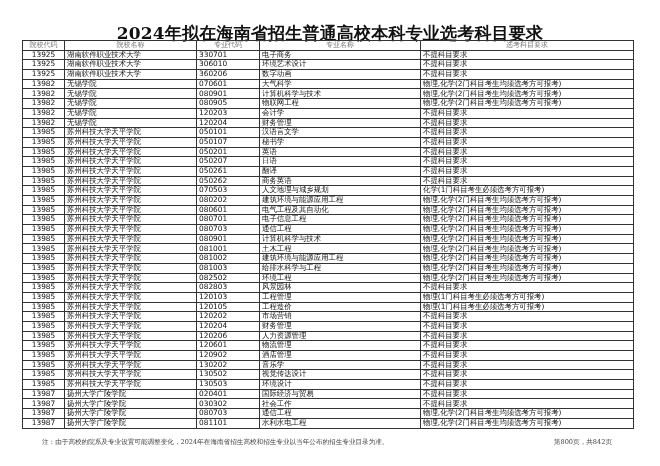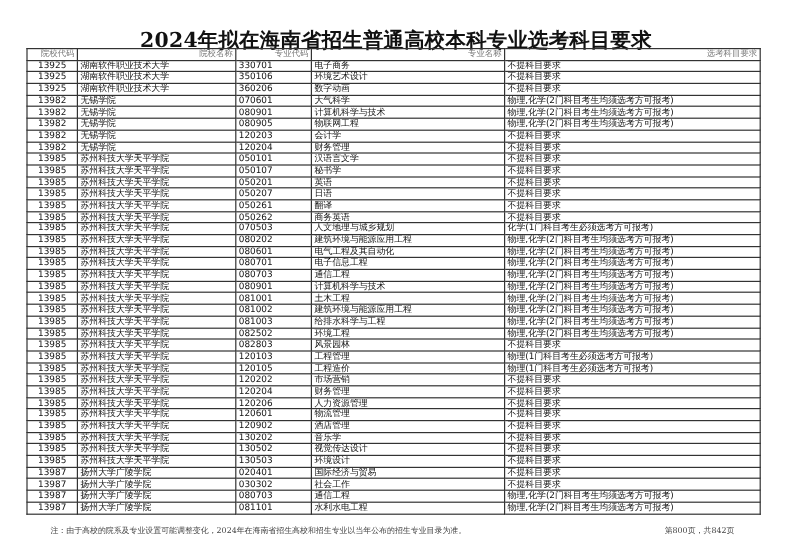--- a/index.html
+++ b/index.html
@@ -1,20 +1,20 @@
 <!DOCTYPE html>
 <html><head>
 <meta charset="utf-8">
 <style>
   html, body { margin: 0; padding: 0; background: #ffffff; }
   body { width: 660px; height: 466px; position: relative; overflow: hidden; font-family: "DejaVu Sans", "Liberation Sans", sans-serif; color: #111; }
   .title { position: absolute; left: 0; top: 22px; width: 660px; text-align: center; font-family: "DejaVu Serif", "Liberation Serif", serif; font-weight: bold; font-size: 17px; letter-spacing: 0.2px; color: #111; }
   table.grid { position: absolute; left: 22px; top: 40px; width: 611px; border-collapse: collapse; table-layout: fixed; border: 1.2px solid #222; }
   table.grid th, table.grid td { border: 0.8px solid #333; padding: 0 2px; height: 8.7px; line-height: 8.5px; font-size: 7.4px; white-space: nowrap; overflow: hidden; }
-  table.grid th { font-weight: normal; color: #777; font-family: Liberation Serif, serif; text-align: right; font-size: 7px; }
+  table.grid th { font-weight: normal; color: #777; font-family: Liberation Mono, monospace; text-align: center; font-size: 7px; }
   td.c-code { text-align: center; }
   td.c-name, td.c-mcode, td.c-mname, td.c-req { text-align: left; }
   .footer-note { position: absolute; left: 42px; top: 438px; font-size: 6.6px; color: #444; font-family: "DejaVu Serif", "Liberation Serif", serif; text-align: right; }
   .footer-page { position: absolute; right: 48px; top: 438px; font-size: 6.6px; color: #444; font-family: "DejaVu Serif", "Liberation Serif", serif; margin-left: 48px; }
 </style>
 </head>
 <body>
 
 <div class="title">2024年拟在海南省招生普通高校本科专业选考科目要求</div>
 
@@ -39,21 +39,21 @@
       <tr>
         <td class="c-code">13925</td>
         <td class="c-name">湖南软件职业技术大学</td>
         <td class="c-mcode">330701</td>
         <td class="c-mname">电子商务</td>
         <td class="c-req">不提科目要求</td>
       </tr>
       <tr>
         <td class="c-code">13925</td>
         <td class="c-name">湖南软件职业技术大学</td>
-        <td class="c-mcode">350106</td>
+        <td class="c-mcode">306010</td>
         <td class="c-mname">环境艺术设计</td>
         <td class="c-req">不提科目要求</td>
       </tr>
       <tr>
         <td class="c-code">13925</td>
         <td class="c-name">湖南软件职业技术大学</td>
         <td class="c-mcode">360206</td>
         <td class="c-mname">数字动画</td>
         <td class="c-req">不提科目要求</td>
       </tr>

